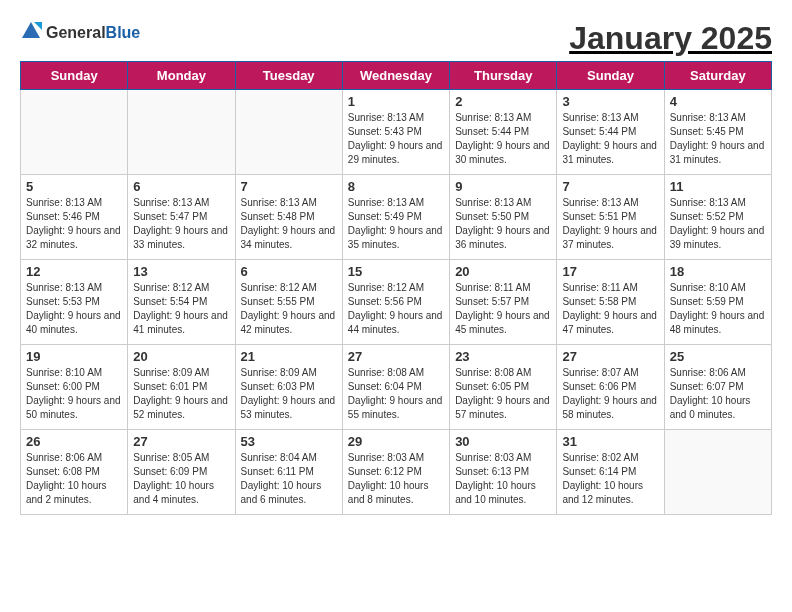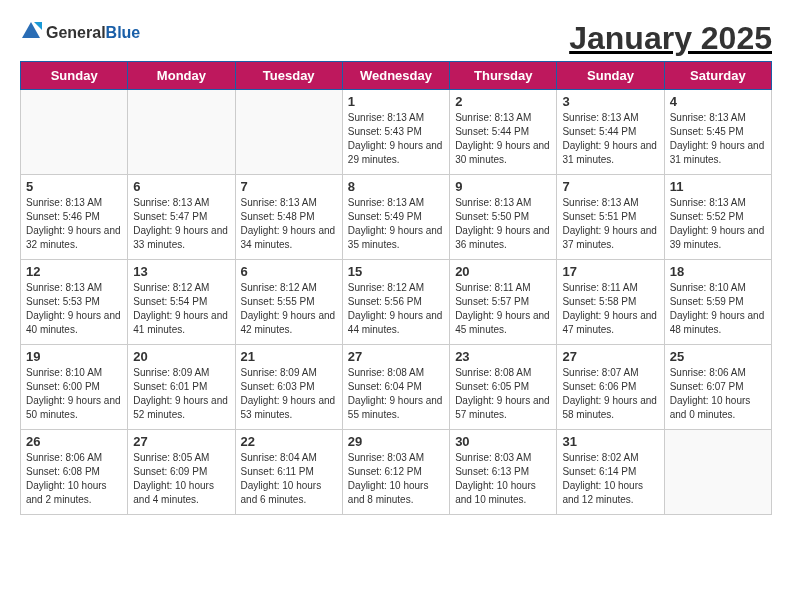--- a/index.html
+++ b/index.html
@@ -225,21 +225,21 @@
       <tr>
         <td>
           <div class="day-number">26</div>
           <div class="cell-text">Sunrise: 8:06 AM<br>Sunset: 6:08 PM<br>Daylight: 10 hours and 2 minutes.</div>
         </td>
         <td>
           <div class="day-number">27</div>
           <div class="cell-text">Sunrise: 8:05 AM<br>Sunset: 6:09 PM<br>Daylight: 10 hours and 4 minutes.</div>
         </td>
         <td>
-          <div class="day-number">22</div>
+          <div class="day-number">53</div>
           <div class="cell-text">Sunrise: 8:04 AM<br>Sunset: 6:11 PM<br>Daylight: 10 hours and 6 minutes.</div>
         </td>
         <td>
           <div class="day-number">29</div>
           <div class="cell-text">Sunrise: 8:03 AM<br>Sunset: 6:12 PM<br>Daylight: 10 hours and 8 minutes.</div>
         </td>
         <td>
           <div class="day-number">30</div>
           <div class="cell-text">Sunrise: 8:03 AM<br>Sunset: 6:13 PM<br>Daylight: 10 hours and 10 minutes.</div>
         </td>

